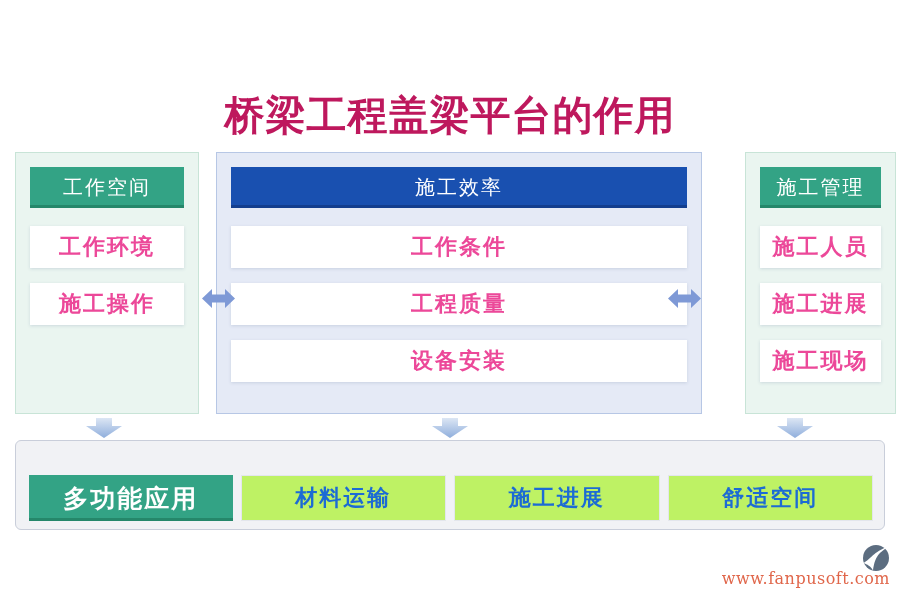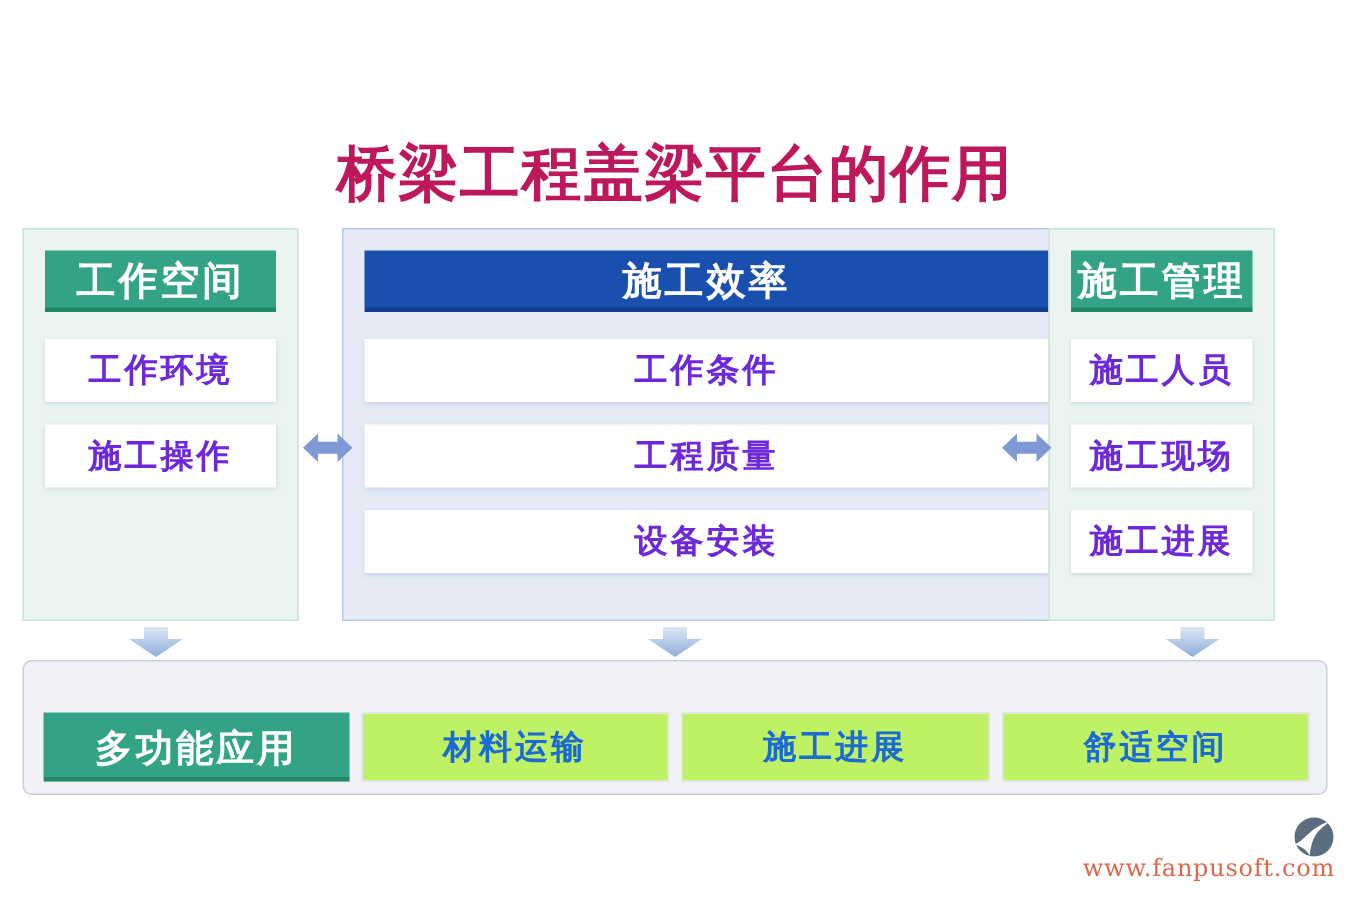--- a/index.html
+++ b/index.html
@@ -14,29 +14,29 @@
   }
   .panel {
     position:absolute; top:152px; height:262px; box-sizing:border-box;
     border:1px solid;
   }
   .panel.mint  { background:#EAF5F0; border-color:#C8E4D7; }
   .panel.bluep { background:#E5EAF6; border-color:#B7C7E5; }
 
   .hdr {
     height:41px; margin:14px 14px 0; display:flex; align-items:center;
-    justify-content:center; color:#ffffff; font-size:26px; font-weight:700;
+    justify-content:center; color:#ffffff; font-size:20px; font-weight:400;
     letter-spacing:2px;
   }
   .hdr.green-bg { background:#33A385; box-shadow:inset 0 -3px 0 rgba(12,82,58,.35); }
   .hdr.blue-bg  { background:#1950B0; box-shadow:inset 0 -3px 0 rgba(8,28,80,.35); }
 
   .item {
     height:42px; margin:15px 14px 0; background:#ffffff; display:flex;
-    align-items:center; justify-content:center; color:#6d28d9;
+    align-items:center; justify-content:center; color:#ec4899;
     font-size:22px; font-weight:700; letter-spacing:2px;
     box-shadow:0 1px 3px rgba(120,140,170,.25);
   }
   .item.first { margin-top:18px; }
 
   .harrow { position:absolute; top:287px; width:33px; height:23px; }
   .harrow.a1 { left:202px; }
   .harrow.a2 { left:668px; }
 
   .darrow { position:absolute; top:418px; width:36px; height:20px; }
@@ -84,32 +84,32 @@
 <div class="canvas">
 
   <h1 class="title">桥梁工程盖梁平台的作用</h1>
 
   <div class="panel mint" style="left:15px;width:184px;">
     <div class="hdr green-bg">工作空间</div>
     <div class="item first">工作环境</div>
     <div class="item">施工操作</div>
   </div>
 
-  <div class="panel bluep" style="left:228px;width:486px;">
+  <div class="panel bluep" style="left:216px;width:486px;">
     <div class="hdr blue-bg">施工效率</div>
     <div class="item first">工作条件</div>
     <div class="item">工程质量</div>
     <div class="item">设备安装</div>
   </div>
 
-  <div class="panel mint" style="left:699px;width:151px;">
+  <div class="panel mint" style="left:745px;width:151px;">
     <div class="hdr green-bg">施工管理</div>
     <div class="item first">施工人员</div>
+    <div class="item">施工进展</div>
     <div class="item">施工现场</div>
-    <div class="item">施工进展</div>
   </div>
 
   <svg class="harrow a1" viewBox="0 0 33 23">
     <polygon points="0,11.5 10,2 10,7.5 23,7.5 23,2 33,11.5 23,21 23,15.5 10,15.5 10,21" fill="#7E99D6"></polygon>
   </svg>
   <svg class="harrow a2" viewBox="0 0 33 23">
     <polygon points="0,11.5 10,2 10,7.5 23,7.5 23,2 33,11.5 23,21 23,15.5 10,15.5 10,21" fill="#7E99D6"></polygon>
   </svg>
 
   <svg class="darrow d1" viewBox="0 0 36 20">

